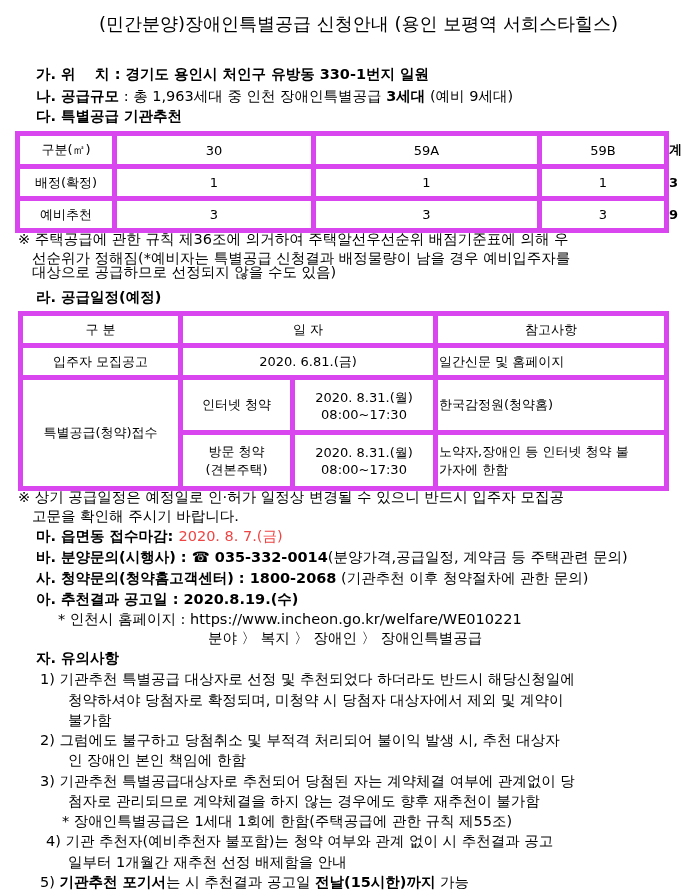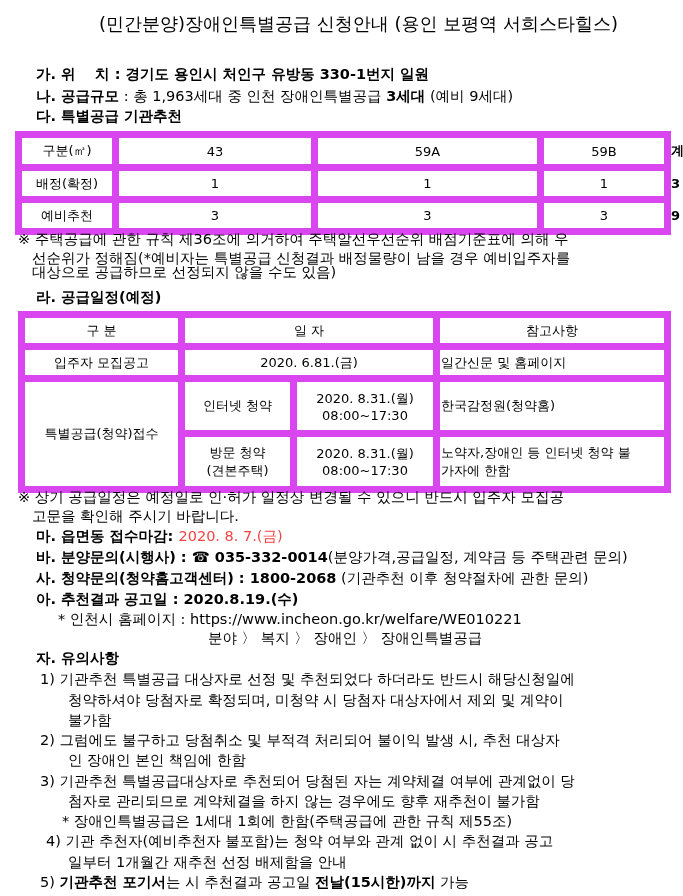--- a/index.html
+++ b/index.html
@@ -4,21 +4,21 @@
 <style>
   html, body { margin:0; padding:0; background:#ffffff; }
   body { width:683px; height:896px; position:relative; overflow:hidden;
          font-family:"DejaVu Sans", sans-serif; color:#000; }
   .abs { position:absolute; white-space:nowrap; }
   .title { left:0; width:683px; top:12px; text-align:center; font-size:18px; letter-spacing:0px;padding-left:17px; }
   .line { font-size:14.5px; line-height:20px; }
   .b { font-weight:bold; }
   .blue { color:#ef4444; }
   table.t { position:absolute; border-collapse:collapse; table-layout:fixed; font-size:13px; }
-  table.t td { border:7px solid #d946ef; text-align:center; vertical-align:middle; padding:0; }
+  table.t td { border:5px solid #d946ef; text-align:center; vertical-align:middle; padding:0; }
   .left { text-align:left !important; padding-left:1px !important; }
 </style>
 </head>
 <body>
 
 <div class="abs title">(민간분양)장애인특별공급 신청안내 (용인 보평역 서희스타힐스)</div>
 
 <div class="abs line b" style="left:36px; top:64px;">
   <span>가. 위　 치 : </span><span>경기도 용인시 처인구 유방동 330-1번지 일원</span>
 </div>
@@ -33,21 +33,21 @@
   <colgroup>
       <col style="width:97px">
       <col style="width:199px">
       <col style="width:226px">
       <col style="width:127px">
       <col style="width:0px">
     </colgroup>
   <tbody>
       <tr style="height:33px">
     <td>구분(㎡)</td>
-    <td>43</td>
+    <td>30</td>
     <td>59A</td>
     <td>59B</td>
     <td class="b" style="width:127px">계</td>
   </tr>
   <tr style="height:32px">
     <td>배정(확정)</td>
     <td>1</td>
     <td>1</td>
     <td>1</td>
     <td class="b">3</td>

